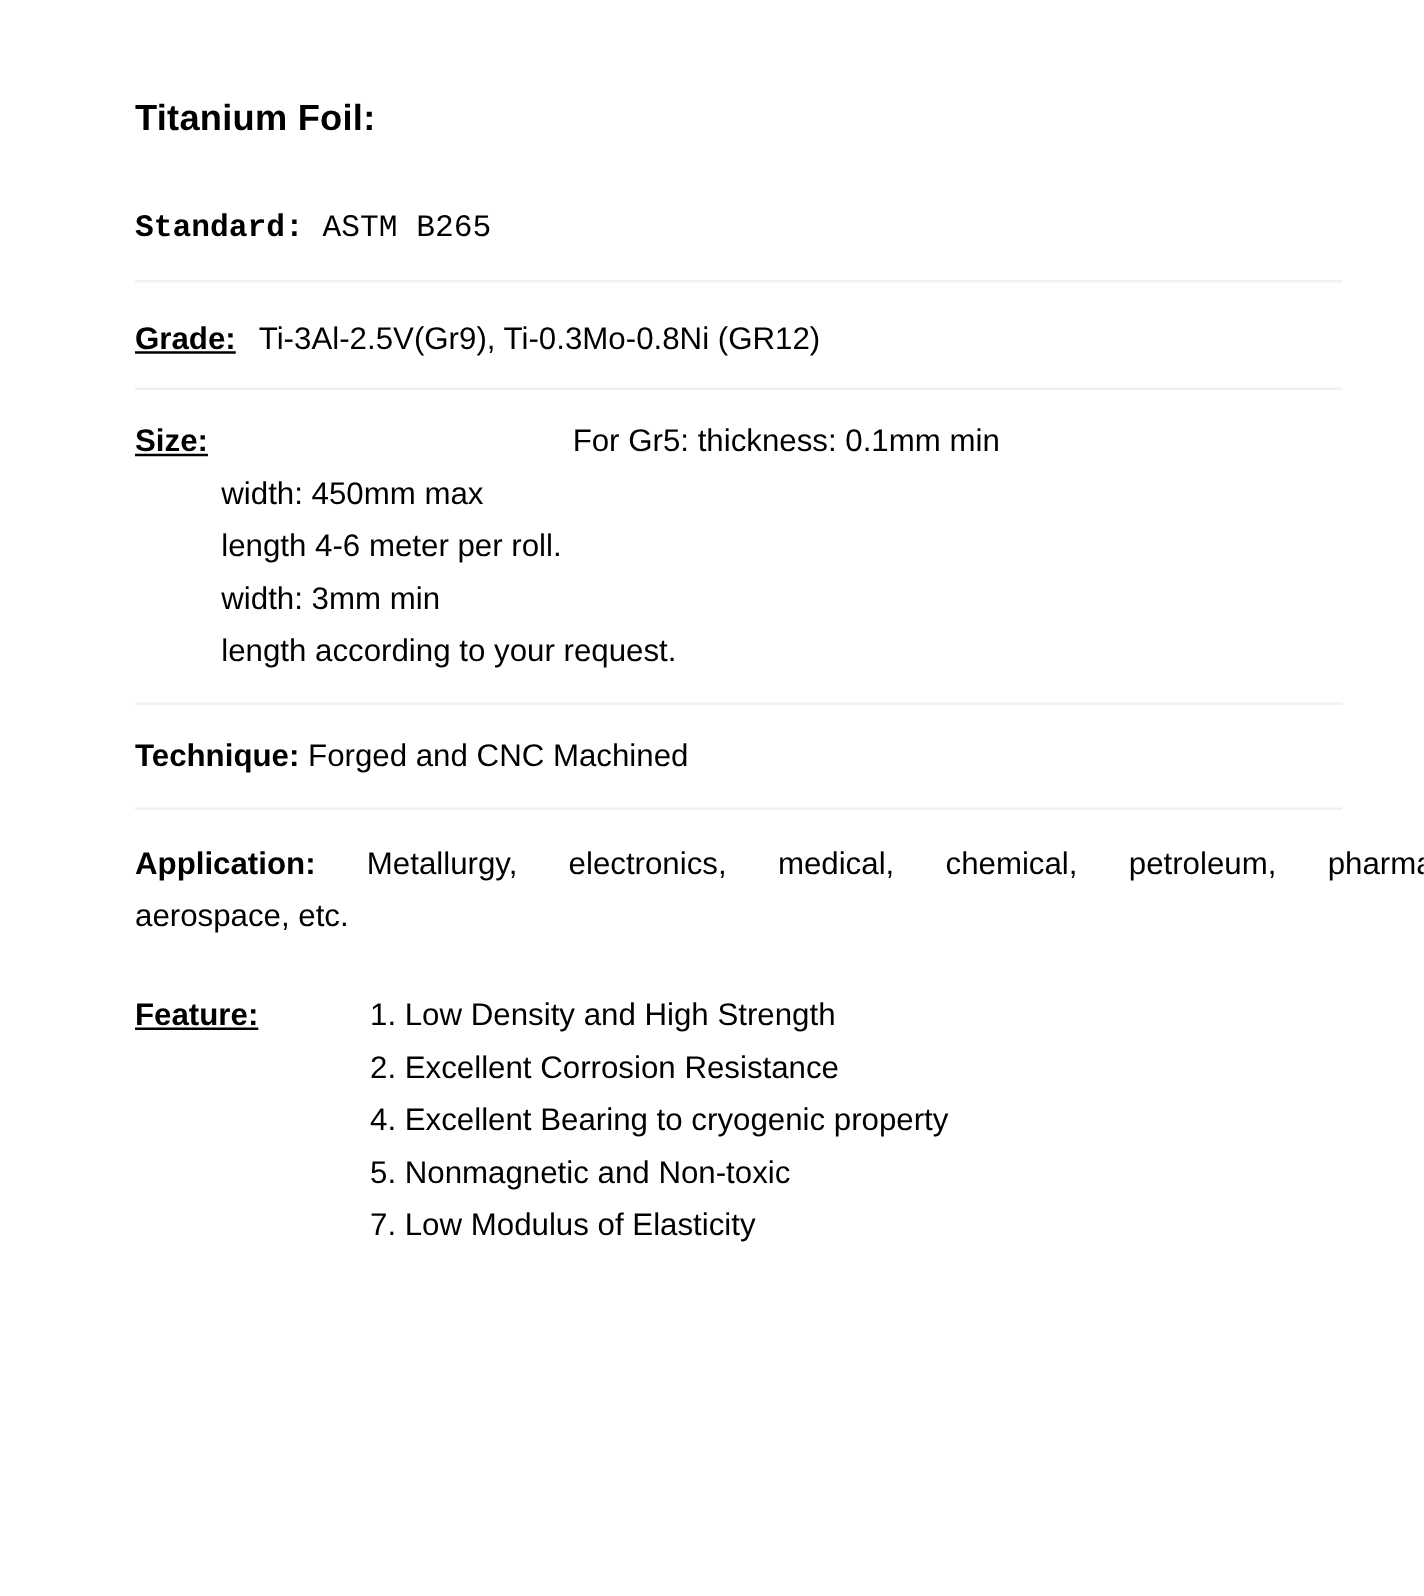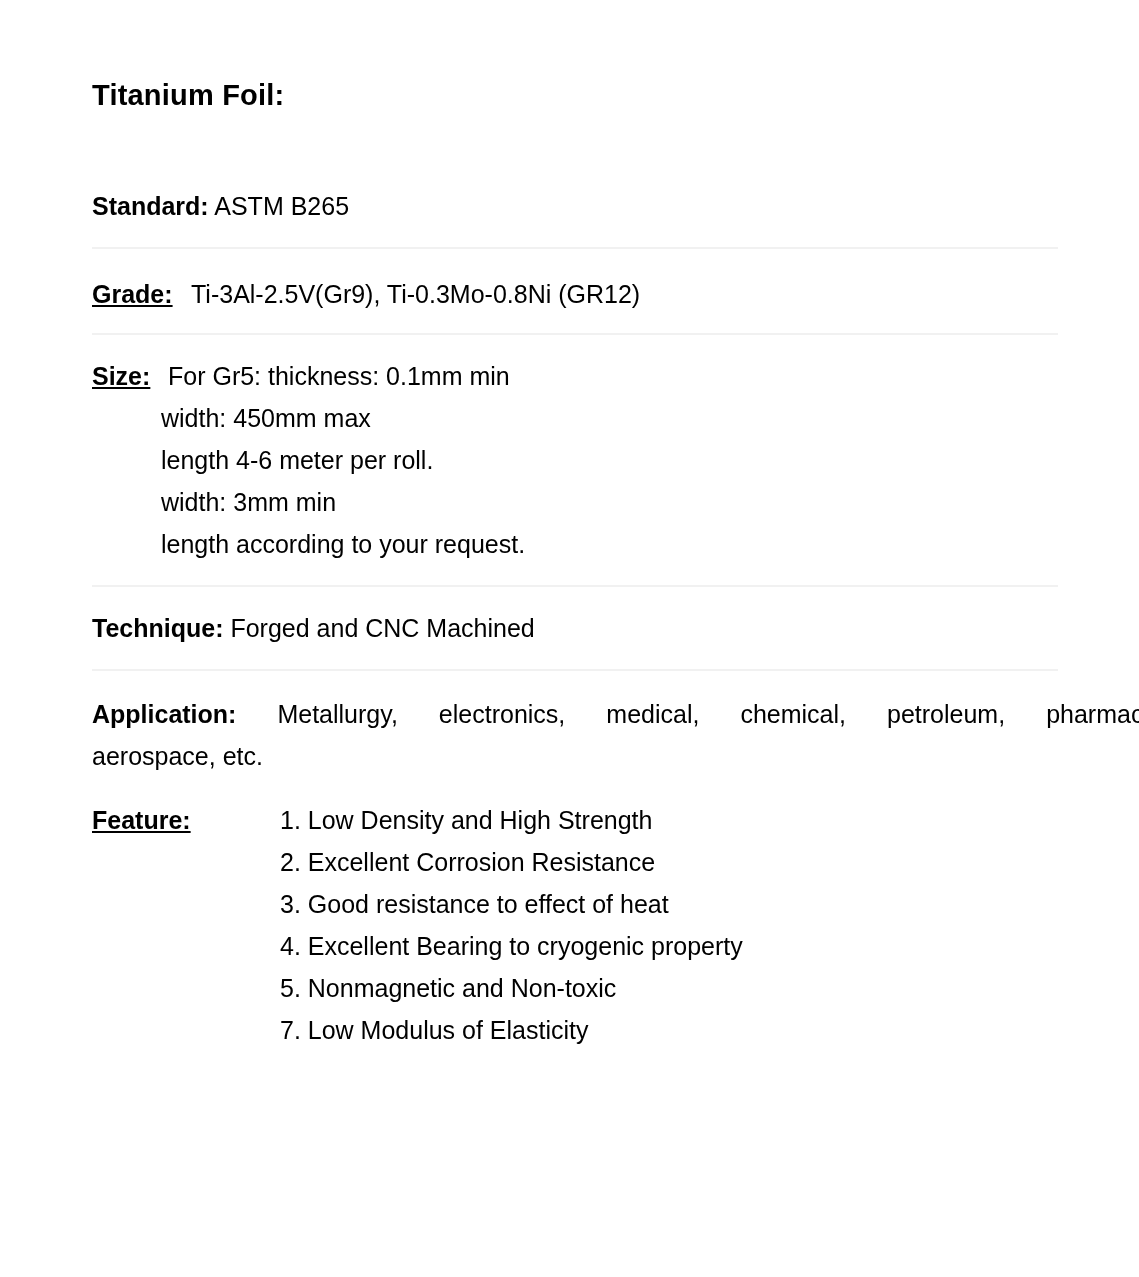--- a/index.html
+++ b/index.html
@@ -10,21 +10,21 @@
   body {
     width: 1139px;
     height: 1277px;
     position: relative;
     font-family: "Liberation Sans", sans-serif;
     color: #000000;
     overflow: hidden;
   }
   .doc {
     position: absolute;
-    left: 92px;
+    left: 108px;
     top: 80px;
     width: 966px;
   }
   .title {
     font-weight: 700;
     font-size: 29px;
     line-height: 30px;
     letter-spacing: 0.2px;
   }
   .row {
@@ -34,38 +34,38 @@
   }
   .label {
     font-weight: 700;
   }
   .abs-label {
     position: absolute;
     left: 0;
     top: 0;
     text-decoration: underline;
   }
-  .standard-row { margin-top: 75px; }
+  .standard-row { margin-top: 52px; font-family: Liberation Mono, monospace; }
   .divider {
     height: 2px;
     background: #f1f1f1;
   }
   .d1 { margin: 20px 0 24px 0; }
   .d2 { margin: 18px 0 20px 0; }
   .d3 { margin: 20px 0 20px 0; }
   .d4 { margin: 20px 0 22px 0; }
   .grade-content { margin-left: 99px; }
-  .ind-a { margin-left: 76px; }
+  .ind-a { margin-left: 76px; text-align: center; }
   .ind-b { margin-left: 69px; }
   .app-line1 {
     display: flex;
     justify-content: space-between;
     gap: 41px;
   }
-  .feature-row { margin-top: 22px; }
+  .feature-row { margin-top: 37px; }
   .feature-items { margin-left: 188px; }
 </style>
 </head>
 <body>
 
 <div class="doc">
 
   <div class="title">Titanium Foil:</div>
 
   <div class="row standard-row">
@@ -115,20 +115,19 @@
       <span>pharmaceutical,</span>
     </div>
     <div>aerospace, etc.</div>
   </div>
 
   <div class="row feature-row">
     <span class="label abs-label">Feature:</span>
     <div class="feature-items">
       <div>1. Low Density and High Strength</div>
       <div>2. Excellent Corrosion Resistance</div>
-      <div>3. Good resistance to effect of heat</div>
       <div>4. Excellent Bearing to cryogenic property</div>
       <div>5. Nonmagnetic and Non-toxic</div>
       <div>7. Low Modulus of Elasticity</div>
     </div>
   </div>
 
 </div>
 
 </body></html>

